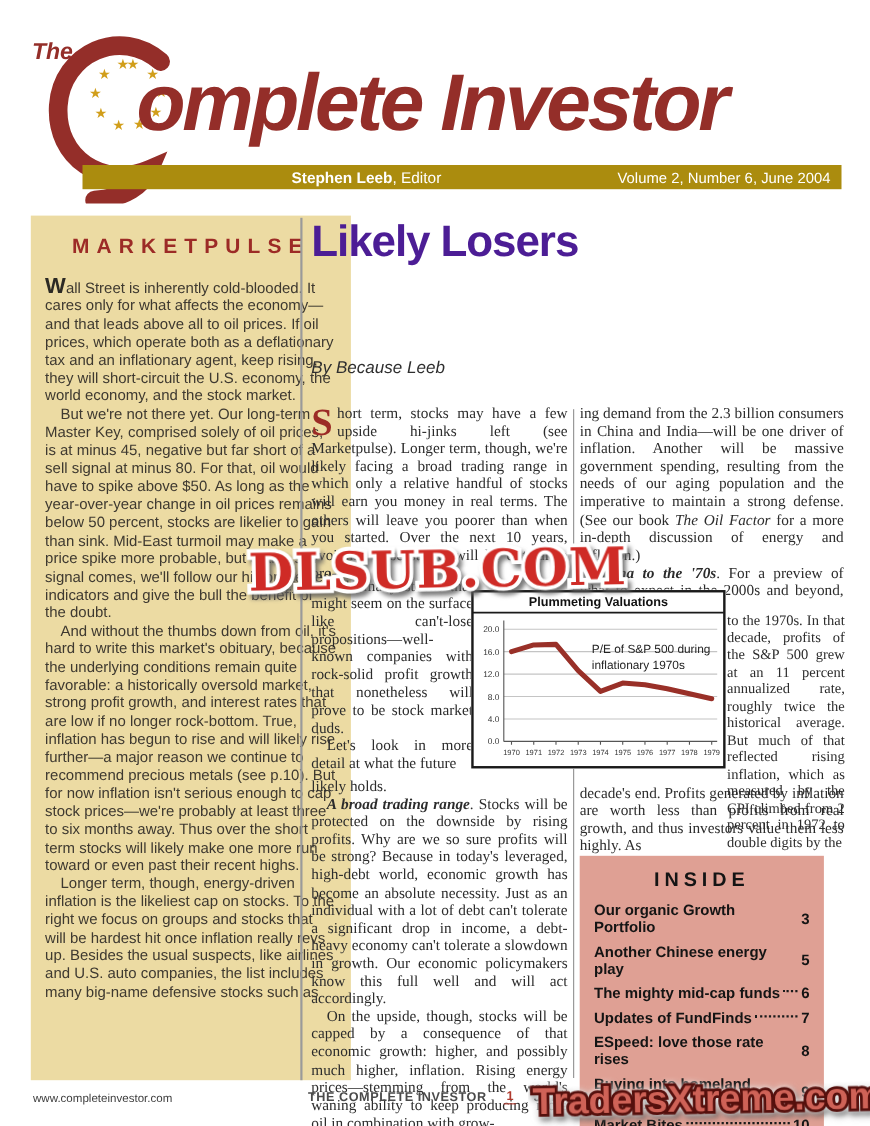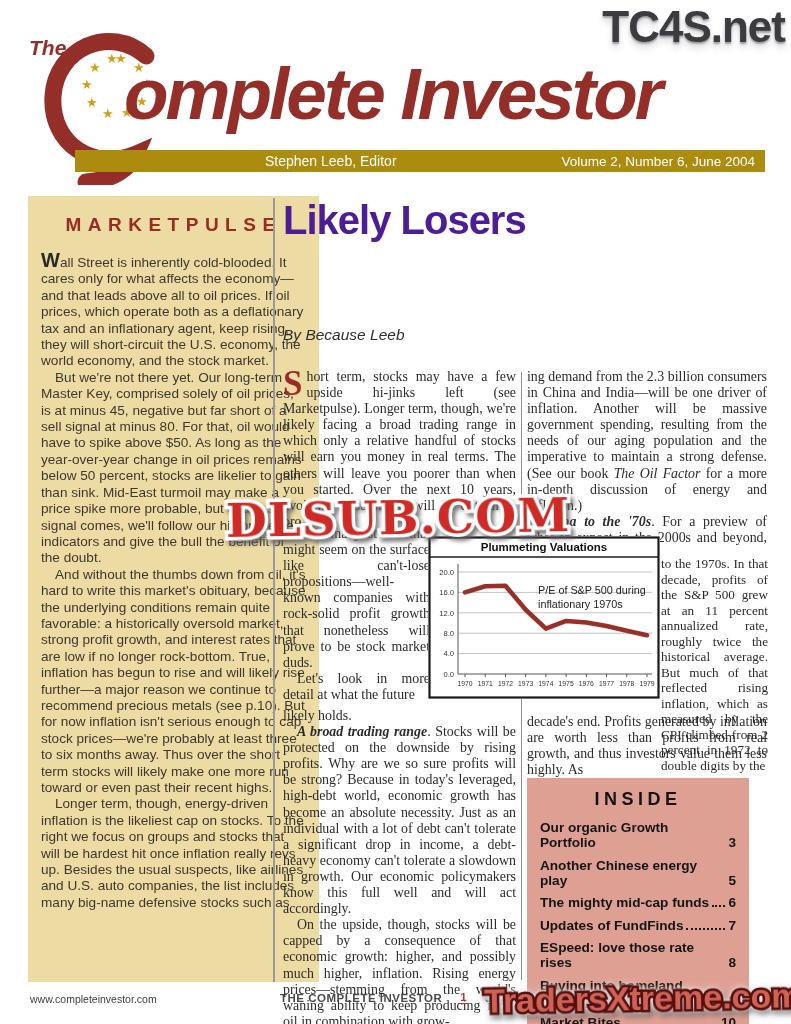--- a/index.html
+++ b/index.html
@@ -13,21 +13,21 @@
   .the{position:absolute;left:29px;top:36px;color:#942e29;font-weight:bold;font-style:italic;
        font-size:21px;}
   .logo-c{position:absolute;left:40px;top:30px;}
   .star{position:absolute;width:14px;height:14px;font-size:13px;line-height:14px;color:#d19e1a;}
   .star::before{content:"★";}
   .mast-title{position:absolute;left:124px;top:52px;color:#942e29;font-weight:bold;
         font-style:italic;font-size:73px;letter-spacing:-3px;white-space:nowrap;}
   .gold-bar{position:absolute;left:75px;top:150px;width:690px;height:22px;background:#ab8c0e;
         display:flex;align-items:center;color:#fff;font-size:14px;}
   .gold-bar .editor{margin-left:190px;}
-  .gold-bar .editor b{font-weight:normal;text-align:right;}
+  .gold-bar .editor b{font-weight:bold;text-align:right;}
   .gold-bar .issue{margin-left:auto;margin-right:10px;font-size:13.5px;}
 
   
   .sidebar{position:absolute;left:28px;top:196px;width:291px;height:786px;background:#ecdba3;
         box-sizing:border-box;padding:18px 13px 10px 13px;color:#3e3930;}
   .mp-title{color:#9c2b26;font-weight:bold;font-size:19px;letter-spacing:6.5px;text-align:center;
         margin:0 0 16px 0;white-space:nowrap;}
   .sidebar p{margin:0;font-size:13.6px;line-height:16.4px;}
   .sidebar p + p{text-indent:14px;}
   .sb-drop{font-size:20px;font-weight:bold;color:#2c2a24;}
@@ -60,41 +60,40 @@
   #c2c {left:527px;top:714px;width:240px;}
 
   
   .chart-box{position:absolute;left:428px;top:536px;width:232px;height:163px;background:#fff;}
 
   
   .inside{position:absolute;left:527px;top:778px;width:222px;box-sizing:border-box;
         background:#dfa094;padding:11px 13px 13px 13px;color:#141414;}
   .inside-title{text-align:center;font-weight:bold;font-size:18px;letter-spacing:4.5px;
         margin:0 0 10px 0;}
-  .inside-row{display:flex;align-items:flex-end;font-weight:bold;font-size:13.6px;
+  .inside-row{display:flex;align-items:center;font-weight:bold;font-size:13.6px;
         margin-top:7.5px;}
   .inside-row .ldr{flex:1;border-bottom:2.2px dotted #1a1a1a;margin:0 3px 3px 3px;}
   .inside-row .ip{white-space:nowrap;}
 
   
   .f-url{position:absolute;left:30px;top:993px;font-size:10.5px;color:#3e3e3e;}
   .f-center{position:absolute;left:280px;top:991px;font-size:11.5px;color:#4a4a4a;
         letter-spacing:.5px;display:flex;align-items:center;font-weight:bold;}
   .f-page{color:#b03a2e;border-bottom:1.5px solid #b03a2e;margin:0 16px;padding:0 2px;}
 
   
   .wm-center{position:absolute;left:218px;top:484px;}
   .wm-br{position:absolute;left:480px;top:972px;}
 </style>
 </head>
 <body>
 
 <div class="page">
 
-  <div class="tc4s">TC4S.net</div>
 
   <span class="the">The</span>
   <svg class="logo-c" width="125" height="155" viewBox="0 0 125 155">
     <path d="M106 26 C70 -6 16 18 13 66 C10 114 54 142 96 124 C90 138 74 150 46 152" fill="none" stroke="#942e29" stroke-width="17" stroke-linecap="round"></path>
   </svg>
   <div>
     <span class="star" style="left:106px;top:52px;"></span>
     <span class="star" style="left:115px;top:52px;"></span>
     <span class="star" style="left:89px;top:61px;"></span>
     <span class="star" style="left:81px;top:78px;"></span>

